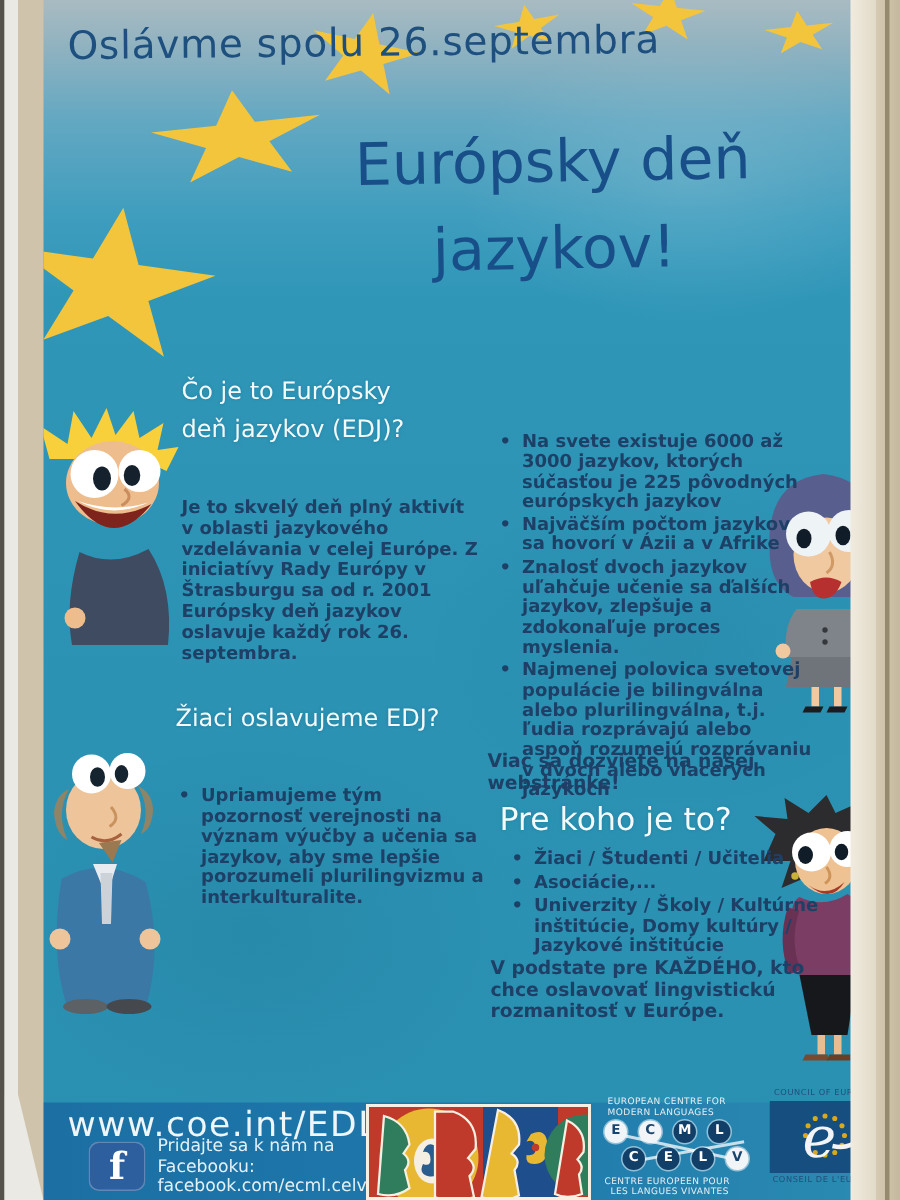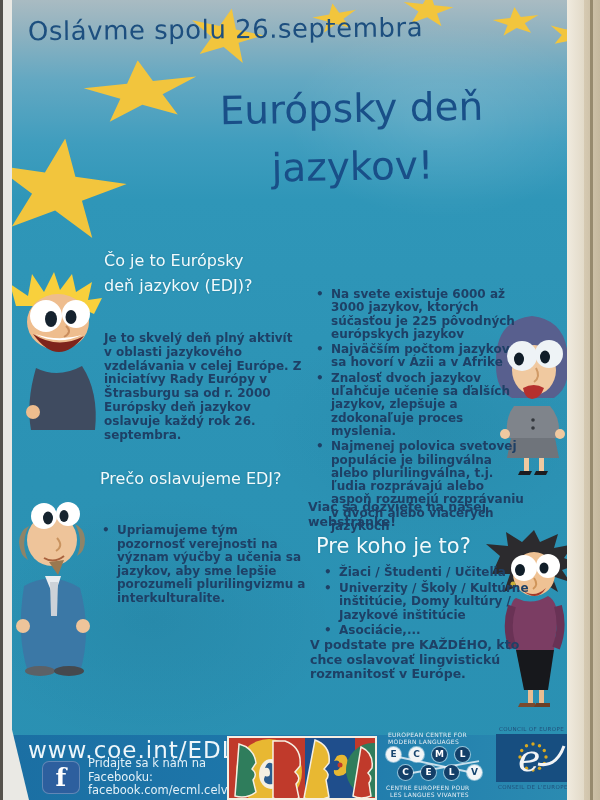--- a/index.html
+++ b/index.html
@@ -11,21 +11,21 @@
   
   .edge-left-dark{position:absolute;left:0;top:0;bottom:0;width:3px;background:#55524c;}
   .edge-left-white{position:absolute;left:3px;top:0;bottom:0;width:9px;background:#eae9e4;}
   .edge-right-white{position:absolute;left:567px;top:0;bottom:0;width:17px;background:linear-gradient(90deg,#f0ebdf,#e2dac8);}
   .wall{position:absolute;left:584px;top:0;bottom:0;width:16px;background:linear-gradient(90deg,#d6cab2,#c4b89e);}
   .wall-line{position:absolute;left:590px;top:0;bottom:0;width:3px;background:#968a6e;}
   .corner-wedge{position:absolute;left:3px;bottom:0;width:26px;height:70px;background:#eae9e4;
     clip-path:polygon(0 0,35% 0,100% 100%,0 100%);z-index:30;}
 
   
-  .poster{position:absolute;left:12px;top:0;width:555px;height:800px;overflow:hidden;
+  .poster{position:absolute;left:29px;top:0;width:555px;height:800px;overflow:hidden;
     background:linear-gradient(180deg,#a9bbc2 0%,#8fb2c0 4%,#63a8c2 10%,#3f9dbe 18%,#2f96b8 25%,#2b92b4 60%,#2a90b2 100%);}
   .poster::before{content:"";position:absolute;left:0;top:0;right:0;bottom:0;
     background:
       radial-gradient(220px 140px at 430px 120px, rgba(255,255,255,.12), transparent 70%),
       radial-gradient(260px 180px at 140px 620px, rgba(0,40,60,.07), transparent 70%),
       radial-gradient(240px 160px at 420px 430px, rgba(0,45,70,.06), transparent 70%);
     pointer-events:none;}
 
   
   .star{position:absolute;background:#f2c53d;
@@ -194,40 +194,40 @@
       <path d="M76,76 q6,22 -2,42" stroke="#693255" stroke-width="8" fill="none"></path>
       <path d="M34,120 L72,120 L66,160 L42,160 Z" fill="#17181c"></path>
       <rect x="46" y="160" width="5" height="13" fill="#e9bd92"></rect>
       <rect x="57" y="160" width="5" height="13" fill="#e9bd92"></rect>
       <path d="M38,173 h15 v4 h-17 z" fill="#7a4a2e"></path>
       <path d="M54,173 h14 v4 h-16 z" fill="#6b3f26"></path>
     </svg>
   </div>
 
   <div class="sec-heading h-what">Čo je to Európsky deň jazykov (EDJ)?</div>
-  <div class="body-text t-what">Je to skvelý deň plný aktivít v oblasti jazykového vzdelávania v celej Európe. Z iniciatívy Rady Európy v Štrasburgu sa od r. 2000 Európsky deň jazykov oslavuje každý rok 26. septembra.</div>
-
-  <div class="sec-heading h-why">Prečo oslavujeme EDJ?</div>
+  <div class="body-text t-what">Je to skvelý deň plný aktivít v oblasti jazykového vzdelávania v celej Európe. Z iniciatívy Rady Európy v Štrasburgu sa od r. 2001 Európsky deň jazykov oslavuje každý rok 26. septembra.</div>
+
+  <div class="sec-heading h-why">Žiaci oslavujeme EDJ?</div>
   <div class="blist l-why">
     <div class="bullet">Upriamujeme tým pozornosť verejnosti na význam výučby a učenia sa jazykov, aby sme lepšie porozumeli plurilingvizmu a interkulturalite.</div>
   </div>
 
   <div class="blist l-facts">
     <div class="bullet">Na svete existuje 6000 až 3000 jazykov, ktorých súčasťou je 225 pôvodných európskych jazykov</div>
     <div class="bullet">Najväčším počtom jazykov sa hovorí v Ázii a v Afrike</div>
     <div class="bullet">Znalosť dvoch jazykov uľahčuje učenie sa ďalších jazykov, zlepšuje a zdokonaľuje proces myslenia.</div>
     <div class="bullet">Najmenej polovica svetovej populácie je bilingválna alebo plurilingválna, t.j. ľudia rozprávajú alebo aspoň rozumejú rozprávaniu v dvoch alebo viacerých jazykoch</div>
   </div>
   <div class="body-text t-facts-note">Viac sa dozviete na našej webstránke!</div>
 
   <div class="sec-heading h-who">Pre koho je to?</div>
   <div class="blist l-who">
     <div class="bullet">Žiaci / Študenti / Učitelia</div>
+    <div class="bullet">Asociácie,...</div>
     <div class="bullet">Univerzity / Školy / Kultúrne inštitúcie, Domy kultúry / Jazykové inštitúcie</div>
-    <div class="bullet">Asociácie,...</div>
   </div>
   <div class="body-text t-who-note">V podstate pre KAŽDÉHO, kto chce oslavovať lingvistickú rozmanitosť v Európe.</div>
 
   <div class="footer-band"></div>
   <div class="url">www.coe.int/EDL</div>
   <div class="fb-icon">f</div>
   <div class="fb-text">
     <div>Pridajte sa k nám na</div>
     <div>Facebooku:</div>
     <div>facebook.com/ecml.celv</div>

